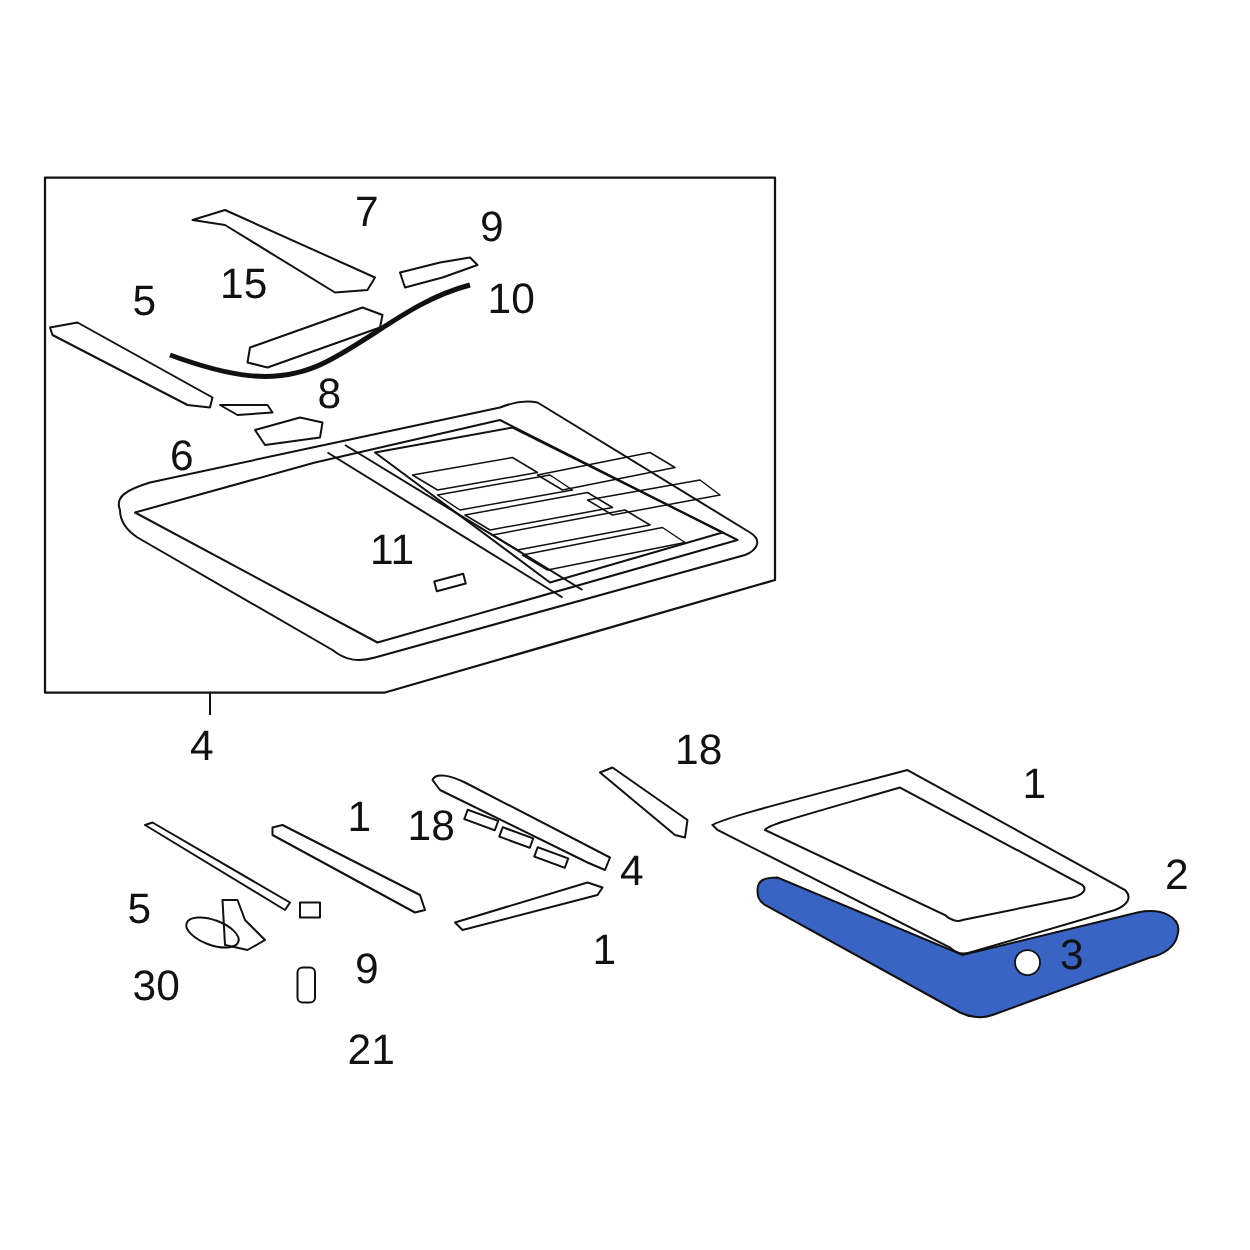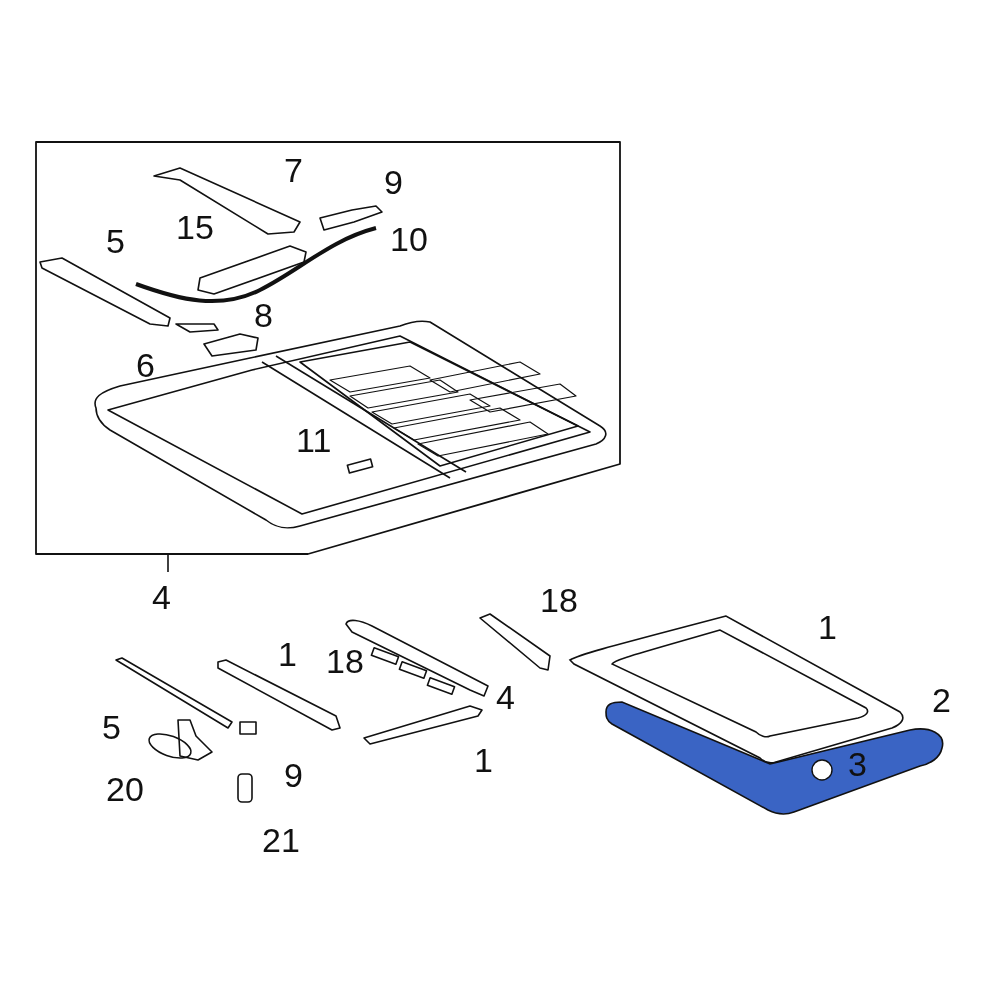--- a/index.html
+++ b/index.html
@@ -93,14 +93,14 @@
 <div class="lbl" style="left:176px;top:210px">15</div>
 <div class="lbl" style="left:296px;top:423px">11</div>
 <div class="lbl" style="left:390px;top:222px">10</div>
 <div class="lbl" style="left:278px;top:637px">1</div>
 <div class="lbl" style="left:496px;top:680px">4</div>
 <div class="lbl" style="left:474px;top:743px">1</div>
 <div class="lbl" style="left:102px;top:710px">5</div>
 <div class="lbl" style="left:284px;top:758px">9</div>
 <div class="lbl" style="left:326px;top:644px">18</div>
 <div class="lbl" style="left:540px;top:583px">18</div>
-<div class="lbl" style="left:106px;top:772px">20</div>
-<div class="lbl" style="left:262px;top:823px">21</div>
+<div class="lbl" style="left:106px;top:772px">30</div>
+<div class="lbl" style="left:278px;top:823px">21</div>
 
 </body></html>

